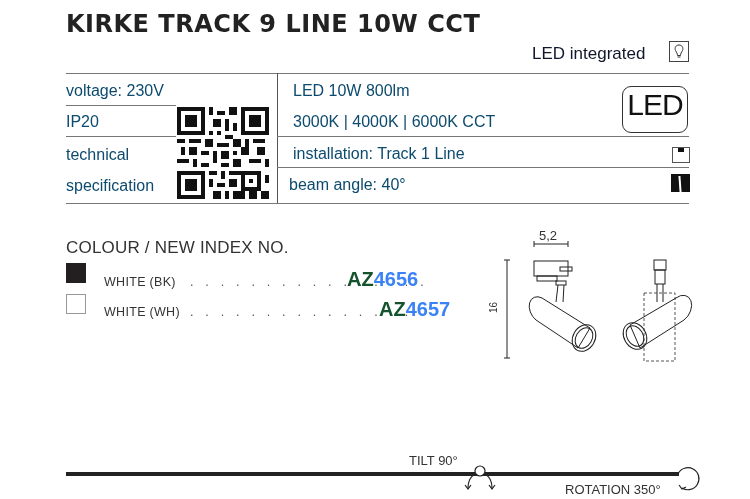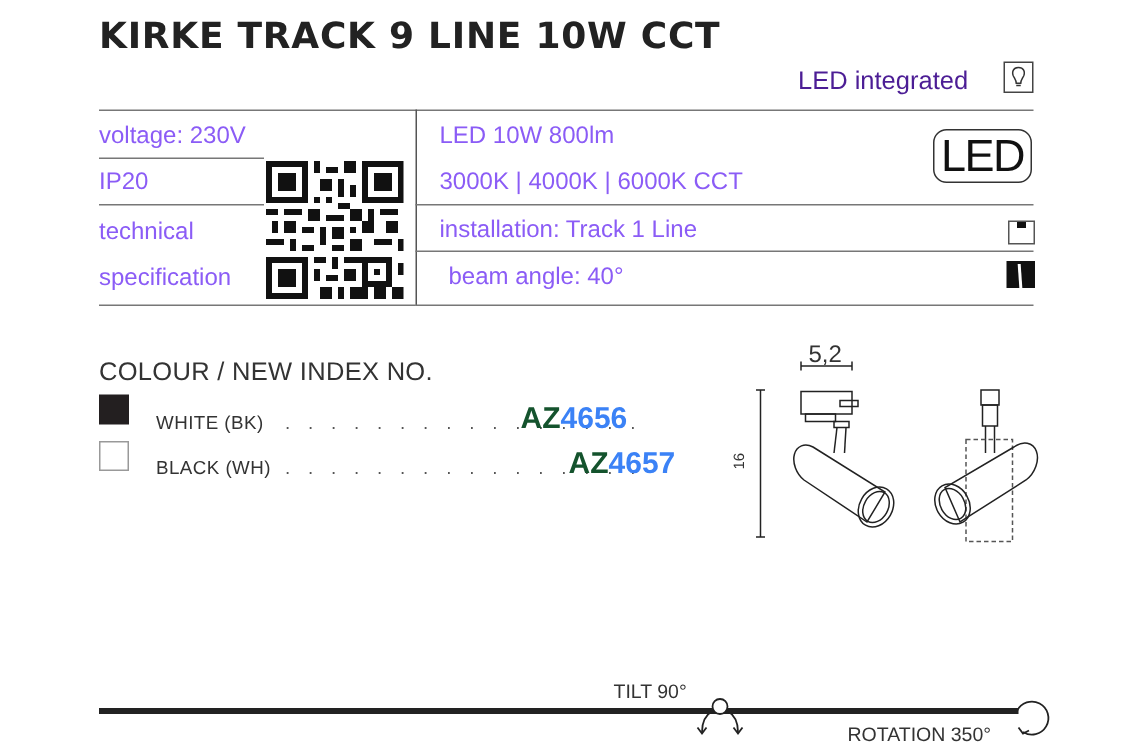--- a/index.html
+++ b/index.html
@@ -1,26 +1,26 @@
 <!DOCTYPE html>
 <html><head>
 <meta charset="utf-8">
 <style>
   html, body { margin:0; padding:0; background:#ffffff; }
   body { width:750px; height:499px; position:relative; overflow:hidden;
          font-family:"Liberation Sans", sans-serif; color:#2a2a2a; }
   .abs { position:absolute; }
   .title { left:66px; top:10px; font-family:"DejaVu Sans", sans-serif; font-weight:bold;
            font-size:24px; letter-spacing:0.5px; color:#222; white-space:nowrap; }
-  .led-int { left:532px; top:44px; font-size:17px; color:#4c1d95; white-space:nowrap; }
+  .led-int { left:532px; top:44px; font-size:17px; color:#0f172a; white-space:nowrap; }
   .bulb-box { left:669px; top:41px; width:20px; height:21px; border:1px solid #444; box-sizing:border-box; }
   .hline { height:1px; background:#777; }
   .vline { width:1px; background:#555; }
-  .cell { font-size:16px; color:#8b5cf6; white-space:nowrap; }
-  .led-badge { left:622px; top:86px; width:66px; height:36px; border:1.5px solid #333; border-radius:9px;
+  .cell { font-size:16px; color:#0c4a6e; white-space:nowrap; }
+  .led-badge { left:622px; top:86px; width:66px; height:47px; border:1.5px solid #333; border-radius:9px;
                box-sizing:border-box; font-size:30px; line-height:36px; text-align:center; color:#111; letter-spacing:-1px; }
   .inst-icon { left:672px; top:147px; width:18px; height:16px; border:1px solid #555; box-sizing:border-box; }
   .inst-icon::after { content:""; position:absolute; left:5px; top:0; width:6px; height:4px; background:#111; }
   .beam-icon { left:671px; top:174px; width:19px; height:18px; background:#111; }
   .beam-icon::after { content:""; position:absolute; left:8px; top:2px; width:2px; height:16px; background:#fff; transform:skewX(4deg); }
   .colour-head { left:66px; top:238px; font-size:17px; color:#333; letter-spacing:0.2px; white-space:nowrap; }
   .swatch { width:20px; height:20px; box-sizing:border-box; }
   .sw-black { left:66px; top:263px; background:#231f20; }
   .sw-white { left:66px; top:294px; border:1px solid #999; background:#fff; }
   .colour-name { font-size:12.5px; color:#333; letter-spacing:0.3px; white-space:nowrap; }
@@ -118,34 +118,34 @@
       <rect x="21" y="21" width="2" height="2"></rect>
     </g>
   </svg>
 </div>
 
 <div class="abs cell" style="left:293px; top:82px;">LED 10W 800lm</div>
 <div class="abs cell" style="left:293px; top:113px;">3000K | 4000K | 6000K CCT</div>
 <div class="abs led-badge">LED</div>
 <div class="abs cell" style="left:293px; top:145px;">installation: Track 1 Line</div>
 <div class="abs inst-icon"></div>
-<div class="abs cell" style="left:299px; top:176px;">beam angle: 40°</div>
+<div class="abs cell" style="left:289px; top:176px;">beam angle: 40°</div>
 <div class="abs beam-icon"></div>
 
 <div class="abs colour-head">COLOUR / NEW INDEX NO.</div>
 
 <div class="abs swatch sw-black"></div>
 <div class="abs colour-name" style="left:104px; top:275px;">WHITE (BK)</div>
 <div class="abs dots" style="left:190px; top:275px;">. . . . . . . . . . . . . . . .</div>
 <div class="abs code" style="left:347px; top:268px;">
   <span class="az">AZ</span><span class="num">4656</span>
 </div>
 
 <div class="abs swatch sw-white"></div>
-<div class="abs colour-name" style="left:104px; top:305px;">BLACK (WH)</div>
+<div class="abs colour-name" style="left:104px; top:305px;">WHITE (WH)</div>
 <div class="abs dots" style="left:190px; top:305px;">. . . . . . . . . . . . . . . .</div>
 <div class="abs code" style="left:347px; top:298px;margin-left:32px;">
   <span class="az">AZ</span><span class="num">4657</span>
 </div>
 
 <div class="abs" style="left:480px; top:220px; width:220px; height:160px;">
   <svg width="220" height="160" viewBox="0 0 220 160" fill="none" stroke="#222" stroke-width="1">
 
     <line x1="54" y1="24" x2="88" y2="24"></line>
     <line x1="54" y1="21" x2="54" y2="27"></line>
@@ -170,21 +170,21 @@
     <rect x="175" y="50" width="10" height="14"></rect>
     <line x1="177" y1="64" x2="177" y2="82"></line>
       <line x1="183" y1="64" x2="183" y2="82"></line>
 
     <rect x="164" y="73" width="31" height="68" stroke-dasharray="3,2" stroke="#555"></rect>
 
     <path d="M196 78 L150 105 L160 128 L204 100 A10 14 30 0 0 196 78 Z"></path>
     <ellipse cx="155" cy="116" rx="11" ry="14" transform="rotate(-30 155 116)"></ellipse>
     <ellipse cx="155" cy="116" rx="8" ry="11" transform="rotate(-30 155 116)"></ellipse>
   </svg>
-  <div class="abs" style="left:59px; top:8px; font-size:16px; color:#333;">5,2</div>
+  <div class="abs" style="left:59px; top:8px; font-size:13px; color:#333;">5,2</div>
   <div class="abs" style="left:8px; top:82px; font-size:10px; color:#333; transform:rotate(-90deg);">16</div>
 </div>
 
 <div class="abs tilt-lbl" style="left:409px; top:453px;">TILT 90°</div>
 <div class="abs rot-lbl" style="left:565px; top:453px;margin-top:29px;">ROTATION 350°</div>
 <div class="abs bar"></div>
 <div class="abs" style="left:460px; top:462px; width:40px; height:37px;">
   <svg width="40" height="37" viewBox="0 0 40 37" fill="none" stroke="#222" stroke-width="1.2">
     <circle cx="20" cy="9" r="5" fill="#fff"></circle>
     <path d="M15 12 Q8 16 8 26"></path>

